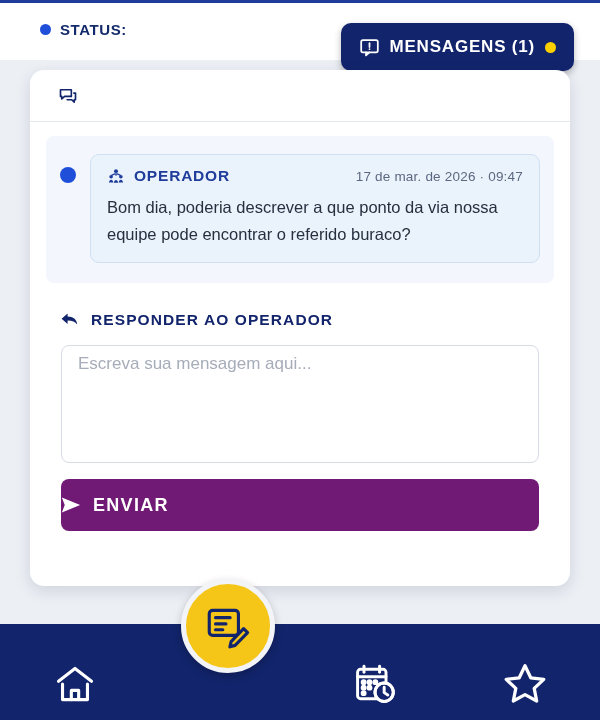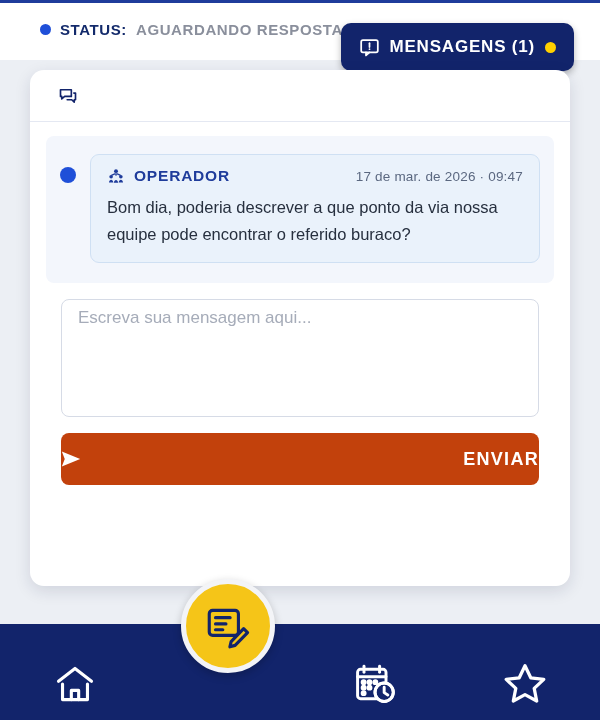--- a/index.html
+++ b/index.html
@@ -174,28 +174,28 @@
     font-size: 17px;
     color: #27303f;
     resize: none;
     outline: none;
   }
   .reply-box::placeholder { color: #a6acb9; }
 
   .send-button {
     display: flex;
     align-items: center;
-    justify-content: space-between;
+    justify-content: flex-start;
     gap: 12px;
     margin: 16px auto 0 auto;
     width: 478px;
     height: 52px;
     border: none;
     border-radius: 8px;
-    background: #c2410c;
+    background: #701a75;
     color: #ffffff;
     font-family: "Liberation Sans", sans-serif;
     font-weight: bold;
     font-size: 18px;
     letter-spacing: 1.3px;
     cursor: pointer;
   }
 
   
   .bottom-nav {
@@ -237,21 +237,20 @@
 </style>
 </head>
 <body>
 
 <div class="screen">
 
   <div class="top-strip">
     <div class="status-line">
       <span class="status-dot"></span>
       <span class="status-label">STATUS:</span>
-      <span class="status-value">AGUARDANDO RESPOSTA</span>
     </div>
 
     <div class="messages-pill">
       <span>
         <svg width="21" height="21" viewBox="0 0 24 24" fill="none" stroke="#ffffff" stroke-width="2" stroke-linecap="round" stroke-linejoin="round">
           <rect x="2.5" y="3.5" width="19" height="14" rx="2"></rect>
           <path d="M8 17.5 L8 21 L12 17.5"></path>
           <line x1="12" y1="7" x2="12" y2="11.5"></line>
           <line x1="12" y1="13.8" x2="12" y2="13.9"></line>
         </svg>
@@ -285,20 +284,28 @@
               <path d="M2.6 20.5c.4-2.2 1.5-3.4 2.9-3.4s2.5 1.2 2.9 3.4zM9.1 21c.4-2.4 1.6-3.7 2.9-3.7s2.5 1.3 2.9 3.7zM15.6 20.5c.4-2.2 1.5-3.4 2.9-3.4s2.5 1.2 2.9 3.4z"></path>
             </svg>
           </span>
           <span class="bubble-author">OPERADOR</span>
           <span class="bubble-time">17 de mar. de 2026 · 09:47</span>
         </div>
         <div class="bubble-text">Bom dia, poderia descrever a que ponto da via nossa equipe pode encontrar o referido buraco?</div>
       </div>
     </div>
 
+    <div class="reply-head">
+      <span>
+        <svg width="20" height="16" viewBox="0 0 24 20" fill="#12246b">
+          <path d="M9 2 L1.5 8.5 L9 15 V10.5 c6 0 9.5 1.6 12 5 -.6-6.4-5-9.6-12-9.8z"></path>
+        </svg>
+      </span>
+      <span class="rtext">RESPONDER AO OPERADOR</span>
+    </div>
 
     <textarea class="reply-box" placeholder="Escreva sua mensagem aqui..." style=""></textarea>
 
     <button class="send-button">
       <span>
         <svg width="20" height="18" viewBox="0 0 24 20" fill="#ffffff">
           <path d="M1 1 L23 10 L1 19 L4.5 10 Z"></path>
         </svg>
       </span>
       <span>ENVIAR</span>

